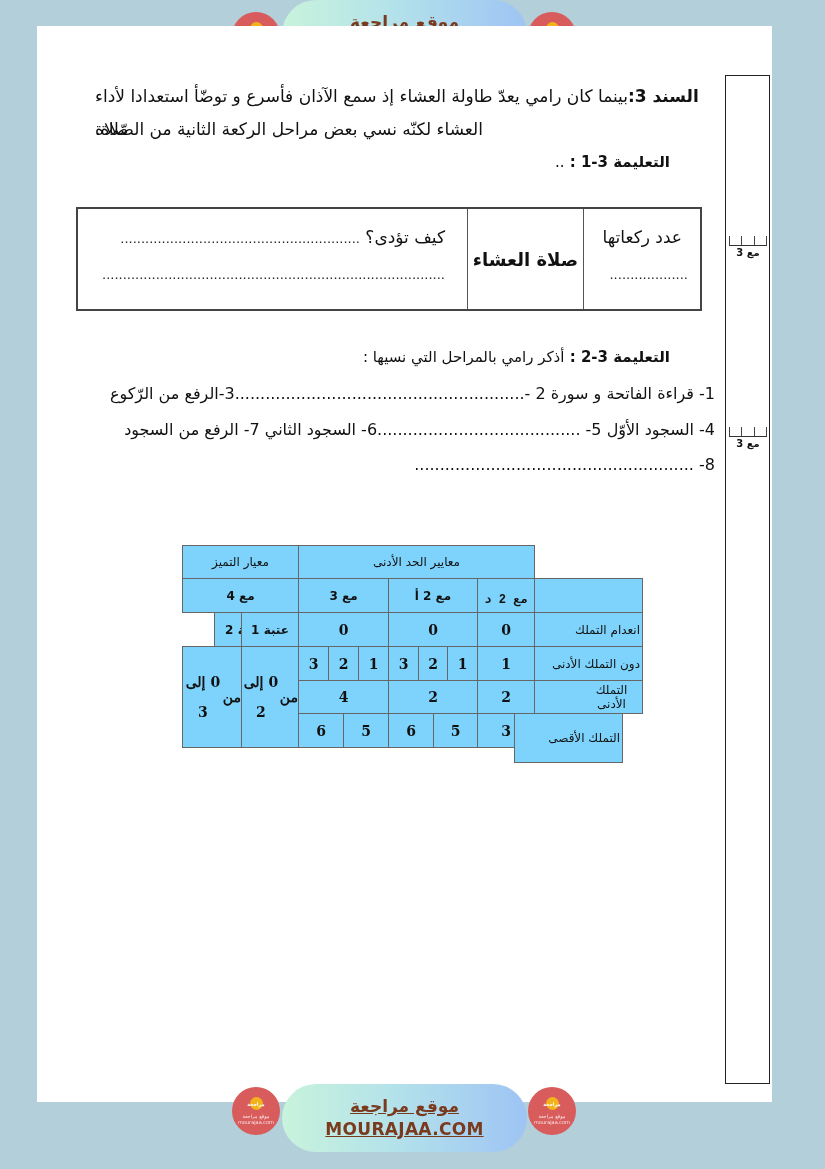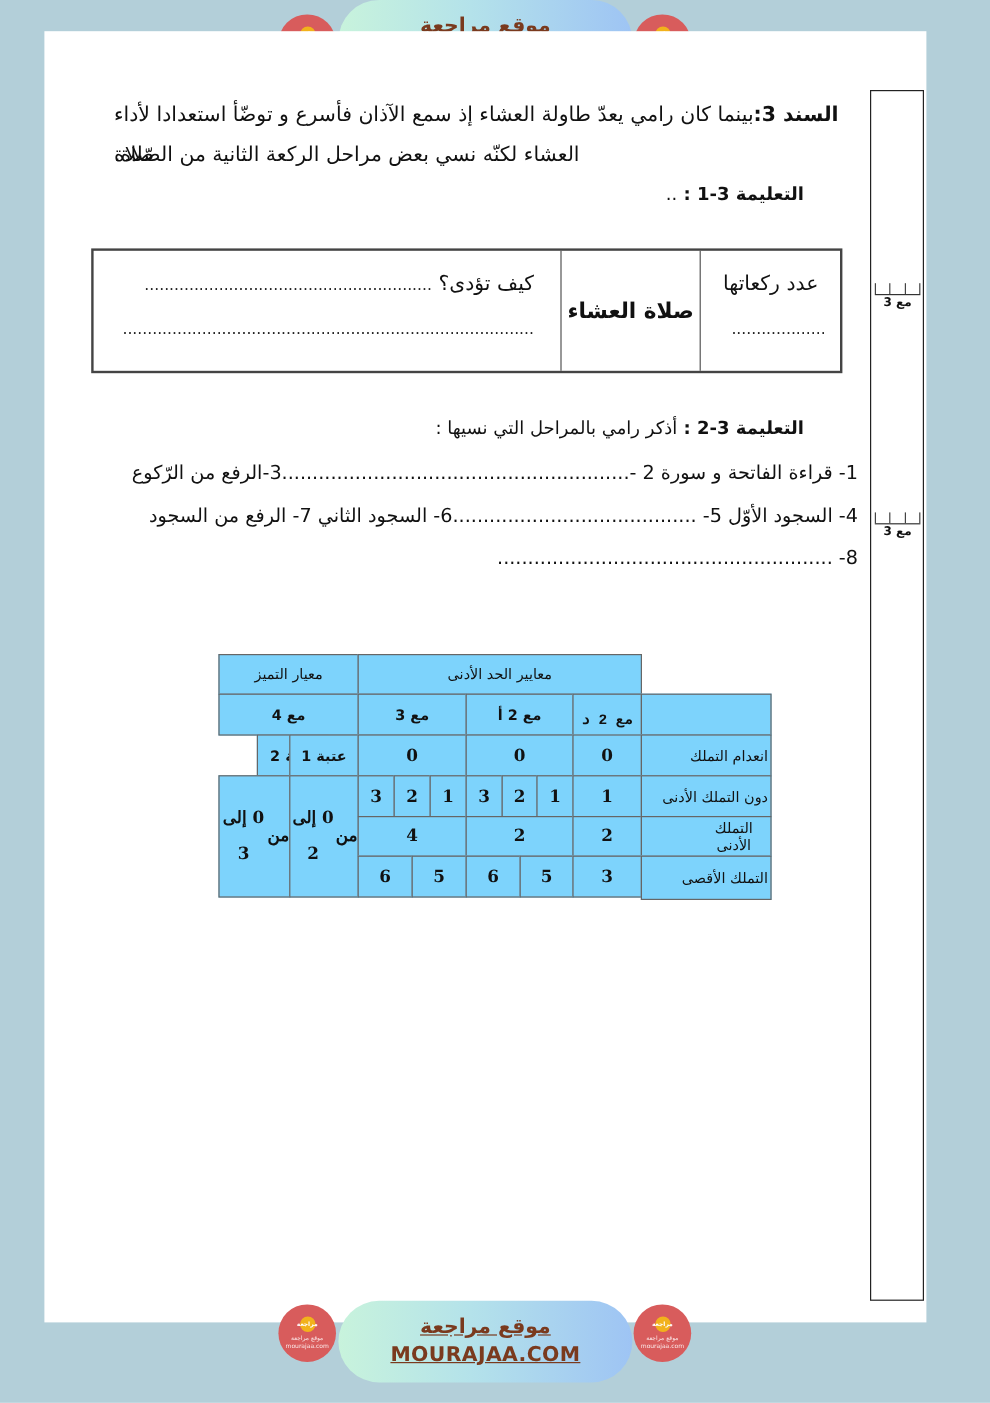--- a/index.html
+++ b/index.html
@@ -208,21 +208,21 @@
   <div class="cell" style="left:298px; top:680px; width:91px; height:34px;">4</div>
   <div class="cell" style="left:388px; top:680px; width:90px; height:34px;">2</div>
   <div class="cell" style="left:477px; top:680px; width:58px; height:34px;">2</div>
   <div class="cell lab" style="left:534px; top:680px; width:109px; height:34px;padding-left:48px;">التملك الأدنى</div>
 
   <div class="cell" style="left:298px; top:713px; width:46px; height:35px;">6</div>
   <div class="cell" style="left:343px; top:713px; width:46px; height:35px;">5</div>
   <div class="cell" style="left:388px; top:713px; width:46px; height:35px;">6</div>
   <div class="cell" style="left:433px; top:713px; width:45px; height:35px;">5</div>
   <div class="cell" style="left:477px; top:713px; width:58px; height:35px;">3</div>
-  <div class="cell lab" style="left:534px; top:713px; width:109px; height:37px;">التملك الأقصى</div>
+  <div class="cell lab" style="left:514px; top:713px; width:109px; height:50px;">التملك الأقصى</div>
 </div>
 
 <div class="banner bottom">
   <div class="logo left">
     <div class="dot">مراجعة</div>
     <div class="cap">موقع مراجعة mourajaa.com</div>
   </div>
   <div class="pill">
     <div class="ar">موقع مراجعة</div>
     <div class="en">MOURAJAA.COM</div>

